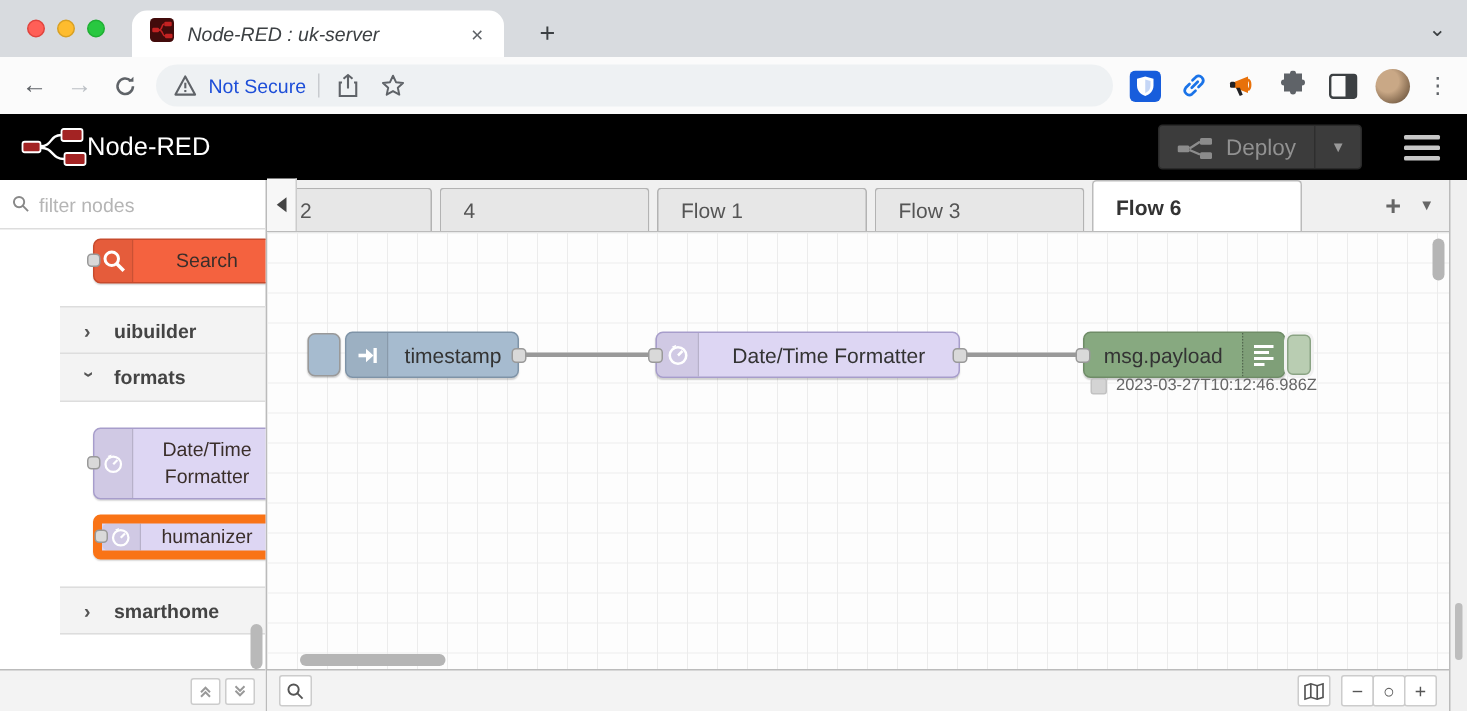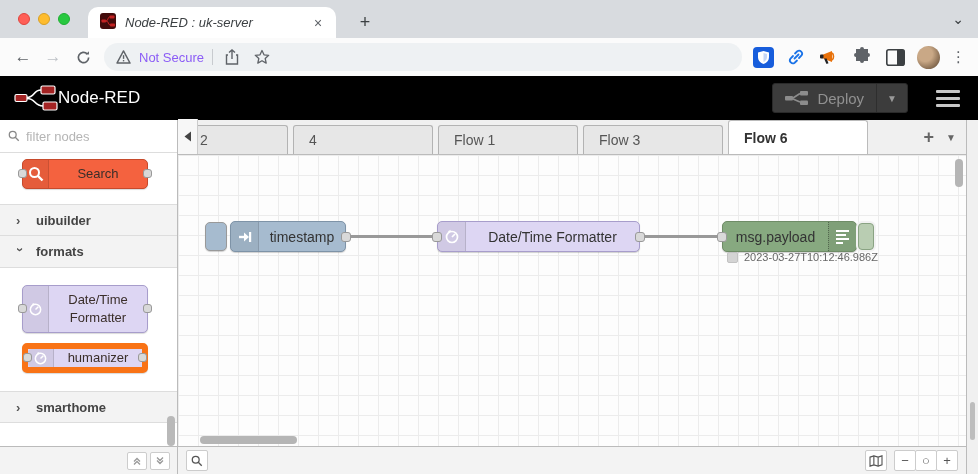--- a/index.html
+++ b/index.html
@@ -22,56 +22,56 @@
   .tabstrip-chevron { position:absolute; right:14px; top:11px; font-size:14px; color:#3c4043; }
 
   
   .toolbar { height:38px; background:#fbfbfb; display:flex; align-items:center; padding:0 10px; gap:4px; }
   .nav-btn { width:26px; height:26px; display:flex; align-items:center; justify-content:center;
     font-size:17px; color:#5f6368; }
   .nav-btn.disabled { color:#bdc1c6; }
   .omnibox { flex:1; height:28px; margin:0 6px 0 4px; background:#eef1f3; border-radius:14px;
     display:flex; align-items:center; padding:0 12px; gap:8px; max-width:660px; }
   .warn-icon svg { display:block; }
-  .security-label { font-size:13px; color:#8b5cf6; white-space:nowrap; }
+  .security-label { font-size:13px; color:#1d4ed8; white-space:nowrap; }
   .omni-sep { width:1px; height:16px; background:#c8cbcf; }
   .url { flex:1; font-size:13.5px; white-space:nowrap; overflow:hidden; }
   .url .host { color:#202124; font-weight:bold; }
   .url .rest { color:#5f6368; }
   .pill-icon { width:22px; display:flex; justify-content:center; color:#5f6368; }
   .ext-row { display:flex; align-items:center; gap:11px; padding-right:2px; }
   .ext { width:22px; height:22px; display:flex; align-items:center; justify-content:center; }
   .avatar { width:23px; height:23px; border-radius:50%;
     background:radial-gradient(circle at 35% 35%, #c9a886 0 35%, #8a6f54 70%, #55422f 100%); }
   .kebab { font-size:15px; color:#5f6368; letter-spacing:0; }
 
   
   .nr-header { height:44px; background:#000; display:flex; align-items:center; padding:0 14px; }
   .nr-logo { display:flex; align-items:center; gap:9px; }
   .nr-brand { color:#fff; font-size:17px; }
   .nr-spacer { flex:1; }
   .deploy-btn { height:30px; background:#3c3c3c; border:1px solid #2a2a2a; border-radius:3px;
     display:flex; align-items:center; margin-right:28px; }
-  .deploy-main { display:flex; align-items:center; gap:8px; padding:0 12px; }
+  .deploy-main { display:flex; align-items:flex-end; gap:8px; padding:0 12px; }
   .deploy-label { color:#919191; font-size:15px; }
   .deploy-sep { width:1px; height:28px; background:#2e2e2e; }
   .deploy-caret { padding:0 10px; color:#999; font-size:10px; }
   .hamburger { width:24px; display:flex; flex-direction:column; gap:4px; margin-right:4px; }
   .hamburger span { display:block; height:3px; background:#c7c7c7; border-radius:1px; }
 
   
   .main { display:flex; height:354px; }
 
   
   .palette { width:178px; background:#fff; border-right:1px solid #bbb; display:flex; flex-direction:column; }
   .palette-search { height:33px; border-bottom:1px solid #ddd; display:flex; align-items:center; padding:0 8px; gap:6px; }
   .palette-search input { border:0; outline:0; background:transparent; font-size:13px; color:#444; width:120px;
     font-family:"Liberation Sans",sans-serif; }
   .palette-search input::placeholder { color:#b5b5b5; }
-  .palette-scroll { flex:1; position:relative; overflow:hidden; }
+  .palette-scroll { flex:1; position:relative; overflow:hidden;margin-left:40px; }
   .pal-node { position:relative; width:126px; border-radius:5px; display:flex; align-items:center;
     font-size:13px; color:#3a2e2a; box-shadow:0 1px 1px rgba(0,0,0,0.15); }
   .pal-node .pnicon { width:26px; align-self:stretch; display:flex; align-items:center; justify-content:center;
     background:rgba(0,0,0,0.06); border-right:1px solid rgba(0,0,0,0.12); border-radius:4px 0 0 4px; }
   .pal-node .pnlabel { flex:1; text-align:center; padding:5px 4px; line-height:1.35; }
   .pport { position:absolute; width:9px; height:9px; background:#d9d9d9; border:1px solid #999; border-radius:3px; top:50%; margin-top:-5px; }
   .pport.l { left:-5px; } .pport.r { right:-5px; }
   .search-node { background:#f4623f; border:1px solid #c74a2c; margin:6px 0 15px 22px; height:30px; }
   .cat-row { height:32px; background:#f3f3f3; border-top:1px solid #ddd; border-bottom:1px solid #ddd;
     display:flex; align-items:center; padding-left:16px; gap:12px; font-weight:bold; font-size:13px; color:#444; }

